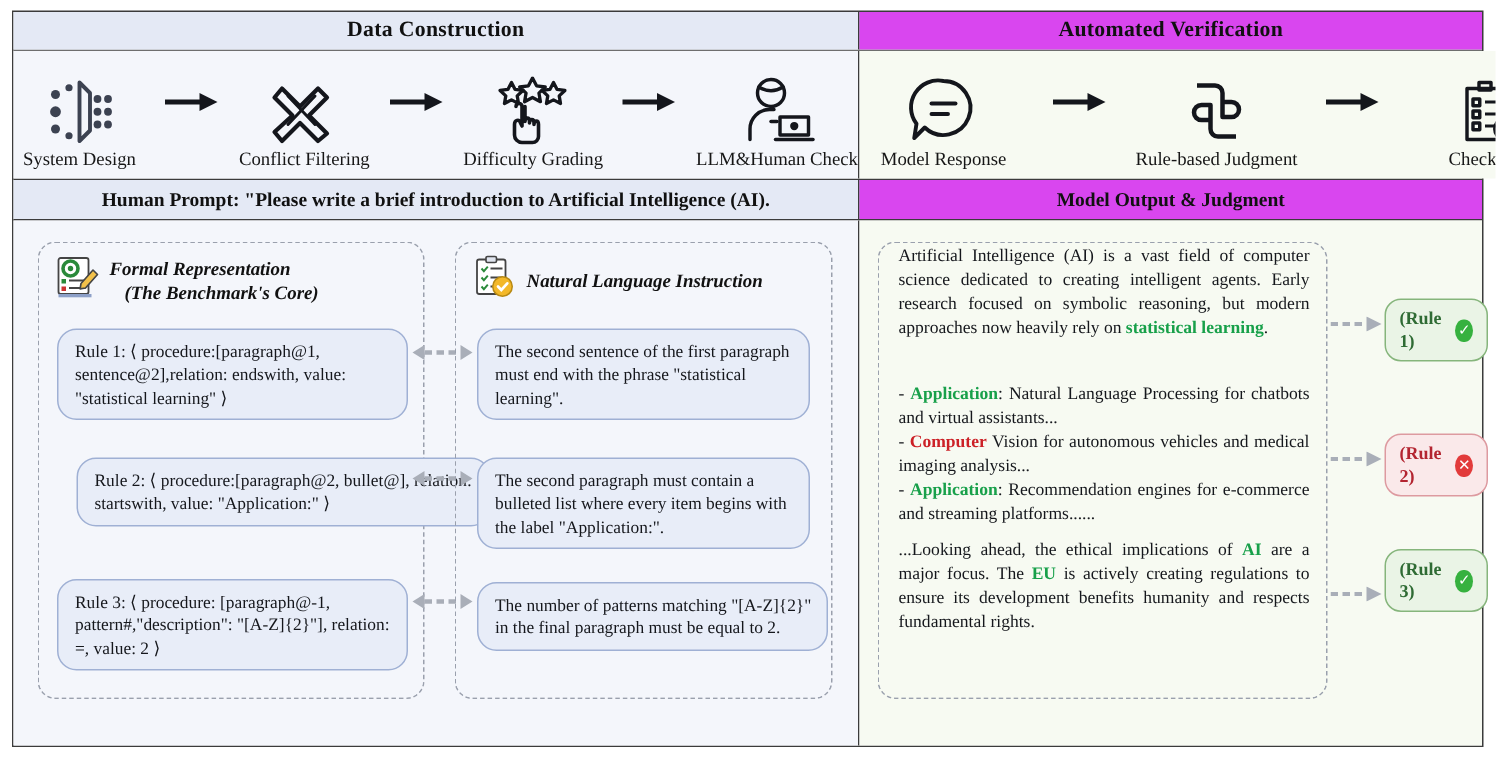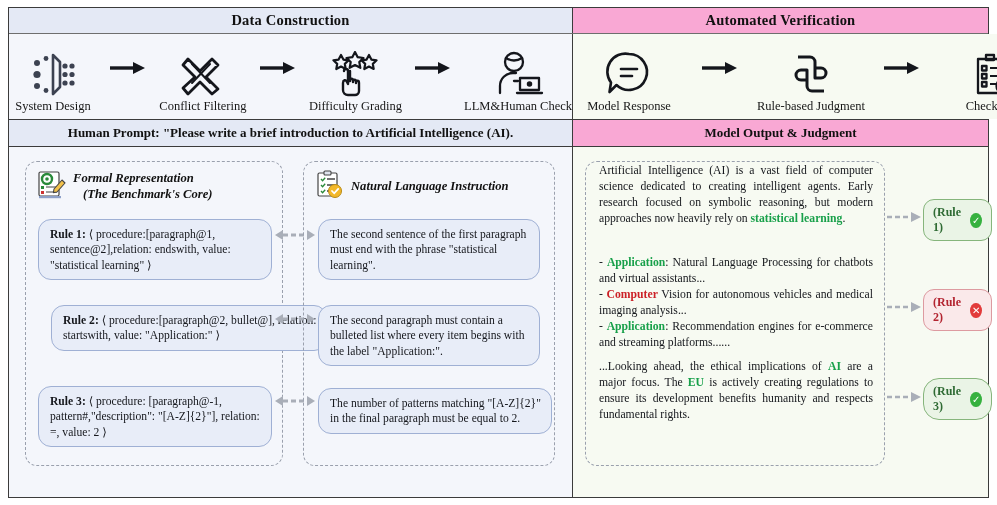--- a/index.html
+++ b/index.html
@@ -22,21 +22,21 @@
   
   .hdr-row{height:26px;border-bottom:1.6px solid #6e6e6e;}
   .cell-left{width:564px;box-sizing:border-box;border-right:1.6px solid #3b3b3b;}
   .cell-right{flex:1;box-sizing:border-box;}
 
   .hdr-title{
     height:100%;display:flex;align-items:center;justify-content:center;
     font-size:14.5px;font-weight:bold;color:#111;letter-spacing:.2px;
   }
   .bg-blue{background:#e4e9f5;}
-  .bg-green{background:#f9a8d4;}
+  .bg-green{background:#d946ef;}
   .bg-blue-lt{background:#f4f6fb;}
   .bg-green-lt{background:#f7faf2;}
 
   
   .icons-row{height:86px;border-bottom:1.6px solid #3b3b3b;}
   .icon-strip{
     height:100%;display:flex;align-items:center;justify-content:center;
     gap:12px;
   }
   .istep{display:flex;flex-direction:column;align-items:center;justify-content:flex-end;
@@ -74,21 +74,21 @@
     font-size:12.6px;font-weight:bold;font-style:italic;color:#111;line-height:1.25;
   }
 
   
   .bubble{
     position:absolute;box-sizing:border-box;
     background:#e8edf8;border:1.1px solid #9fb0d4;border-radius:13px;
     padding:7px 9px 6px 11px;
     font-size:11.6px;line-height:1.33;color:#15171c;
   }
-  .bubble b{font-weight:bold;text-align:center;}
+  .bubble b{font-weight:normal;text-align:center;}
   .nlb{ text-align:left; }
 
   
   .conn{position:absolute;width:44px;height:12px;}
   .conn svg{display:block;}
 
   
   .outtext{
     position:absolute;font-size:11.7px;line-height:1.36;color:#15171c;
     text-align:justify;text-justify:inter-word;
@@ -422,21 +422,21 @@
         </div>
 
         <div class="badge badge-ok" style="left:350px;top:52px;">
           <span>(Rule 1)</span>
           <span class="mark mark-ok">✓</span>
         </div>
         <div class="badge badge-no" style="left:350px;top:142px;">
           <span>(Rule 2)</span>
           <span class="mark mark-no">✕</span>
         </div>
-        <div class="badge badge-ok" style="left:350px;top:231px;border-radius:16px;">
+        <div class="badge badge-ok" style="left:350px;top:219px;">
           <span>(Rule 3)</span>
           <span class="mark mark-ok">✓</span>
         </div>
 
       </div>
     </div>
   </div>
 </div>
 
 </body></html>

